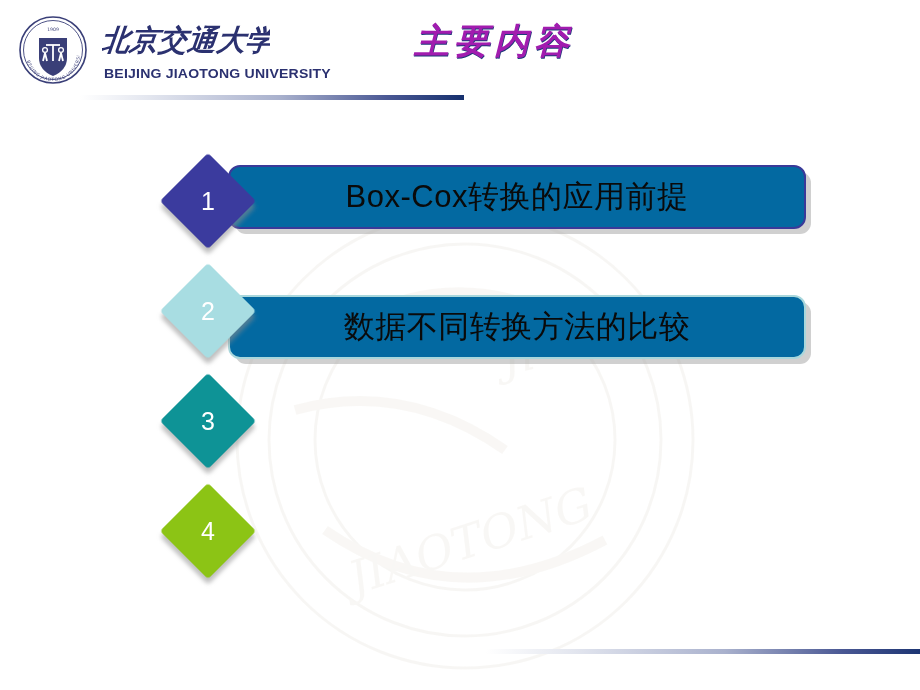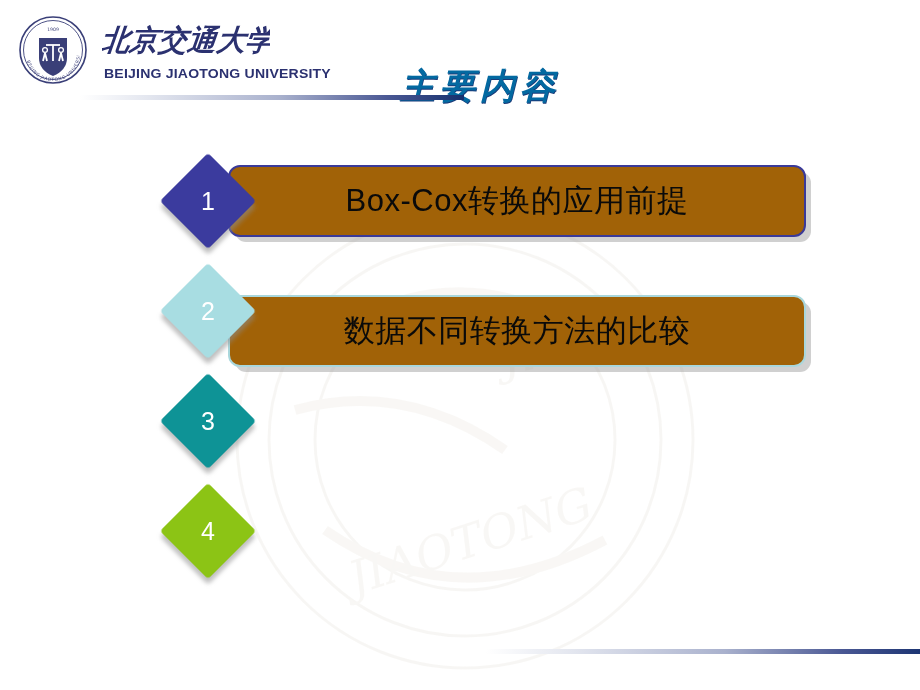--- a/index.html
+++ b/index.html
@@ -70,32 +70,31 @@
     letter-spacing: 0.2px;
     color: #2b3170;
     font-family: "Liberation Sans", sans-serif;
     white-space: nowrap;
     transform: scaleX(1.04);
     transform-origin: left center;
   }
 
   .slide-title {
     position: absolute;
-    left: 330px;
+    left: 344px;
     top: 18px;
     width: 300px;
     text-align: center;
     font-size: 35px;
     font-weight: bold;
-    color: #0369a1;
+    color: #a21caf;
     font-family: "DejaVu Serif", serif;
     letter-spacing: 5px;
     font-style: italic;
     text-shadow: 0.5px 0.5px 0 #1b3a78;
-    margin-top: 45px;
   }
 
   .rule-top {
     position: absolute;
     left: 80px;
     top: 95px;
     width: 384px;
     height: 5px;
     background: linear-gradient(to right, #ffffff 0%, #e3e6ef 18%, #a9b1cd 52%, #4a5894 80%, #16306e 100%);
   }
@@ -113,23 +112,23 @@
     position: absolute;
     left: 0;
     width: 920px;
     height: 78px;
   }
   .bar {
     position: absolute;
     left: 228px;
     top: 0;
     width: 578px;
-    height: 72px;
+    height: 64px;
     box-sizing: border-box;
-    background: #a16207;
+    background: #0369a1;
     border: 2.5px solid #333;
     border-radius: 12px;
     box-shadow: 6px 6px 0 -1px rgba(150,150,150,0.45);
     text-decoration: underline;
   }
   .bar-label {
     position: absolute;
     left: 0;
     right: 0;
     top: 50%;

